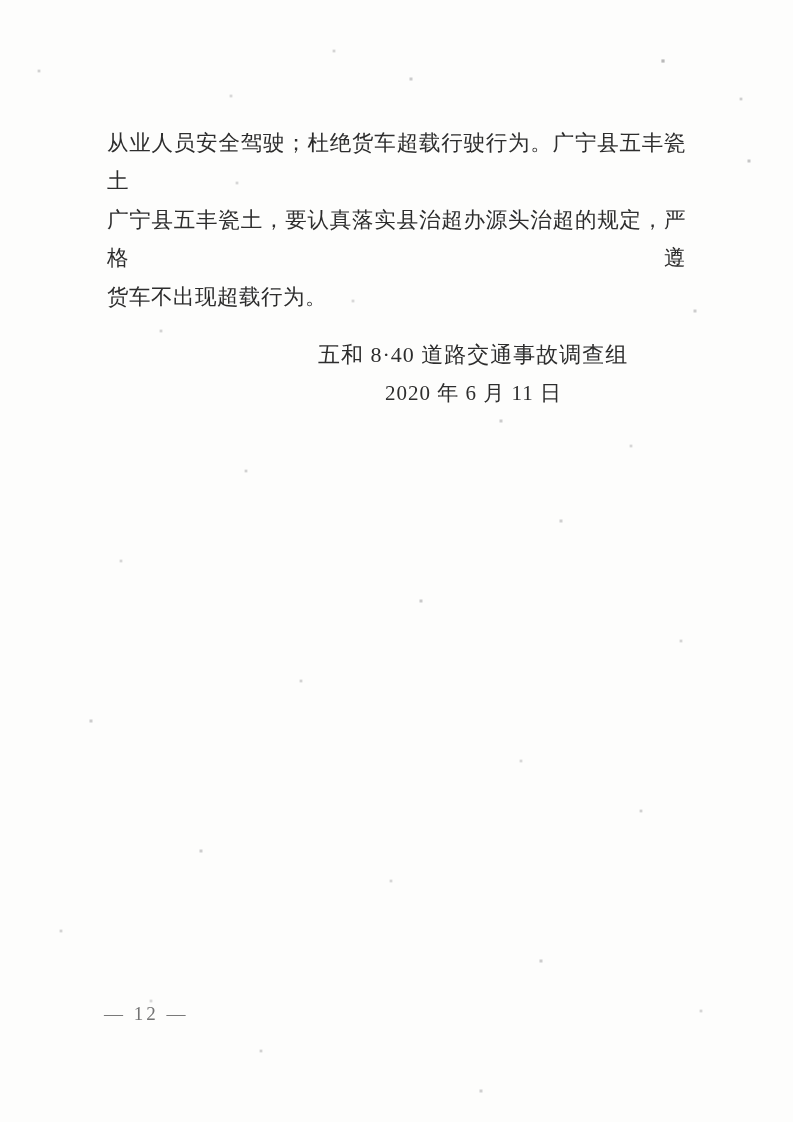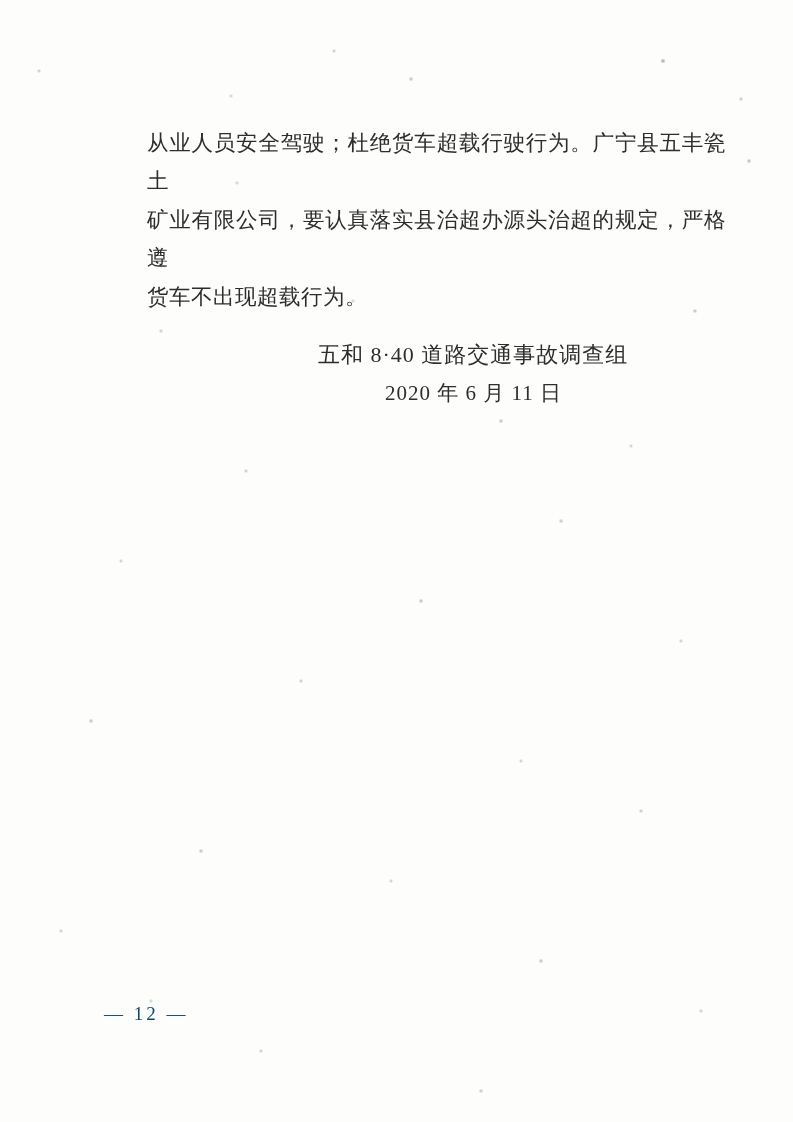--- a/index.html
+++ b/index.html
@@ -55,21 +55,20 @@
       150px 1000px 0 0.4px #d8d8d8;
   }
   .body-text {
     position: absolute;
     left: 107px;
     top: 124px;
     width: 579px;
     font-size: 21.5px;
     line-height: 38.4px;
     letter-spacing: 0.5px;
-    margin-left: 40px;
   }
   .body-text .line {
     white-space: nowrap;
   }
   .body-text .line.justified {
     white-space: normal;
     text-align: justify;
     text-align-last: justify;
   }
   .signature-line {
@@ -87,34 +86,34 @@
     font-size: 21px;
     letter-spacing: 1px;
     white-space: nowrap;
   }
   .page-number {
     position: absolute;
     left: 104px;
     top: 1003px;
     font-size: 19px;
     letter-spacing: 3px;
-    color: #0c4a6e;
+    color: #737373;
     white-space: nowrap;
   }
 </style>
 </head>
 <body>
 
 <div class="page">
 
   <div class="scan-noise"></div>
 
   <div class="body-text">
     <div class="line justified">从业人员安全驾驶；杜绝货车超载行驶行为。广宁县五丰瓷土</div>
-    <div class="line justified">矿业有限公司，要认真落实县治超办源头治超的规定，严格遵</div>
+    <div class="line justified">广宁县五丰瓷土，要认真落实县治超办源头治超的规定，严格遵</div>
     <div class="line">货车不出现超载行为。</div>
   </div>
 
   <div class="signature-line">五和 8·40 道路交通事故调查组</div>
 
   <div class="date-line">2020 年 6 月 11 日</div>
 
   <div class="page-number">— 12 —</div>
 
 </div>

